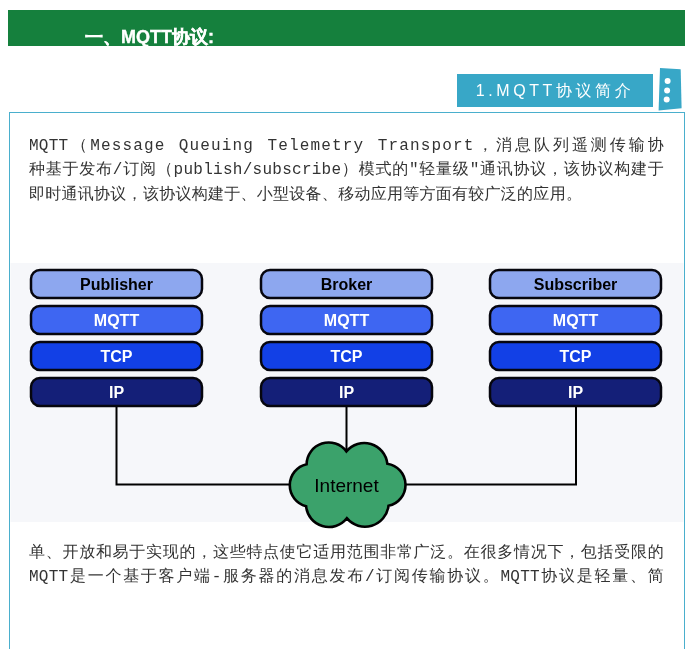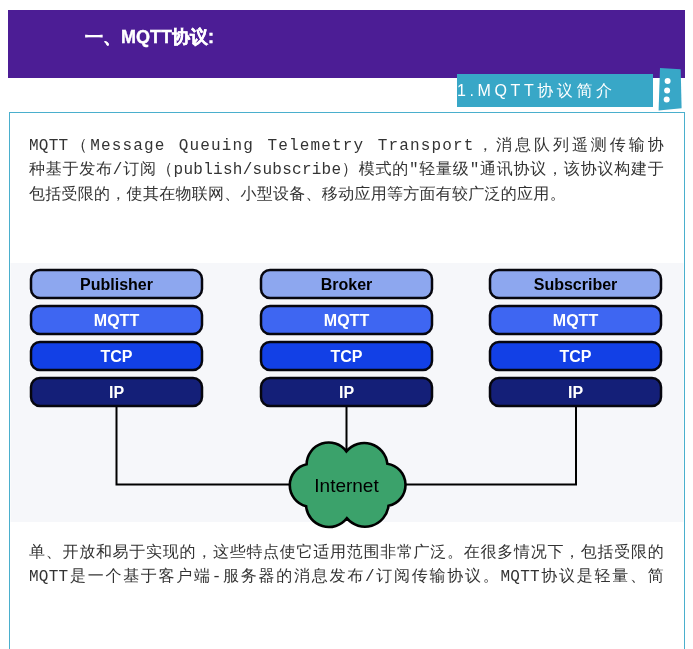--- a/index.html
+++ b/index.html
@@ -1,45 +1,45 @@
 <!DOCTYPE html>
 <html><head>
 <meta charset="utf-8">
 <style>
   html,body{margin:0;padding:0;}
   body{width:693px;height:649px;overflow:hidden;background:#ffffff;
        font-family:"Liberation Sans",sans-serif;position:relative;}
-  .banner{position:absolute;left:8px;top:10px;width:677px;height:68px;
-          background:#4c1d95;}
+  .banner{position:absolute;left:8px;top:10px;width:677px;height:36px;
+          background:#15803d;}
   .banner .t{position:absolute;left:77px;top:17.5px;color:#ffffff;
           font-size:18px;font-weight:bold;line-height:18px;-webkit-text-stroke:0.4px #ffffff;}
   .label{position:absolute;left:457px;top:74px;width:196px;height:33px;
          background:#38a7c7;color:#fff;font-size:16px;letter-spacing:3.6px;
-         text-align:left;line-height:33px;}
+         text-align:center;line-height:33px;}
   .mainbox{position:absolute;left:9px;top:112px;width:674px;height:600px;
          border:1.5px solid #4aafcd;background:#fff;}
   .para{position:absolute;left:29px;width:635px;font-size:16px;letter-spacing:0.27px;color:#333;}
   .para .ln{height:24.2px;line-height:24.2px;white-space:nowrap;}
   .para .j{text-align:justify;text-align-last:justify;white-space:normal;
            height:24.2px;line-height:24.2px;overflow:hidden;font-family:Liberation Mono, monospace;}
   svg{position:absolute;left:0;top:0;}
   svg text{font-family:"Liberation Sans",sans-serif;font-weight:bold;}
 </style>
 </head>
 <body>
   <div class="banner">
     <div class="t">一、MQTT协议:</div>
   </div>
   <div class="label">1.MQTT协议简介</div>
   <div class="mainbox"></div>
 
   <div class="para" style="top:134px">
     <div class="j">MQTT（<span style="letter-spacing:1.15px">Message Queuing Telemetry Transport</span>，消息队列遥测传输协议），是一</div>
     <div class="j">种基于发布/订阅（publish/subscribe）模式的"轻量级"通讯协议，该协议构建于</div>
-    <div class="ln">包括受限的，使其在物联网、小型设备、移动应用等方面有较广泛的应用。</div>
+    <div class="ln">即时通讯协议，该协议构建于、小型设备、移动应用等方面有较广泛的应用。</div>
   </div>
 
   <svg width="693" height="649" viewBox="0 0 693 649">
     <rect x="10.5" y="263" width="673" height="259" fill="#f6f7fa"></rect>
     <polygon points="660,68 680.7,69.3 681.6,108.2 658.6,110.5" fill="#38a7c7"></polygon>
     <g fill="#ffffff">
       <circle cx="667.6" cy="81.1" r="3"></circle>
       <circle cx="667.1" cy="90.6" r="3"></circle>
       <circle cx="666.7" cy="99.4" r="3"></circle>
     </g>

